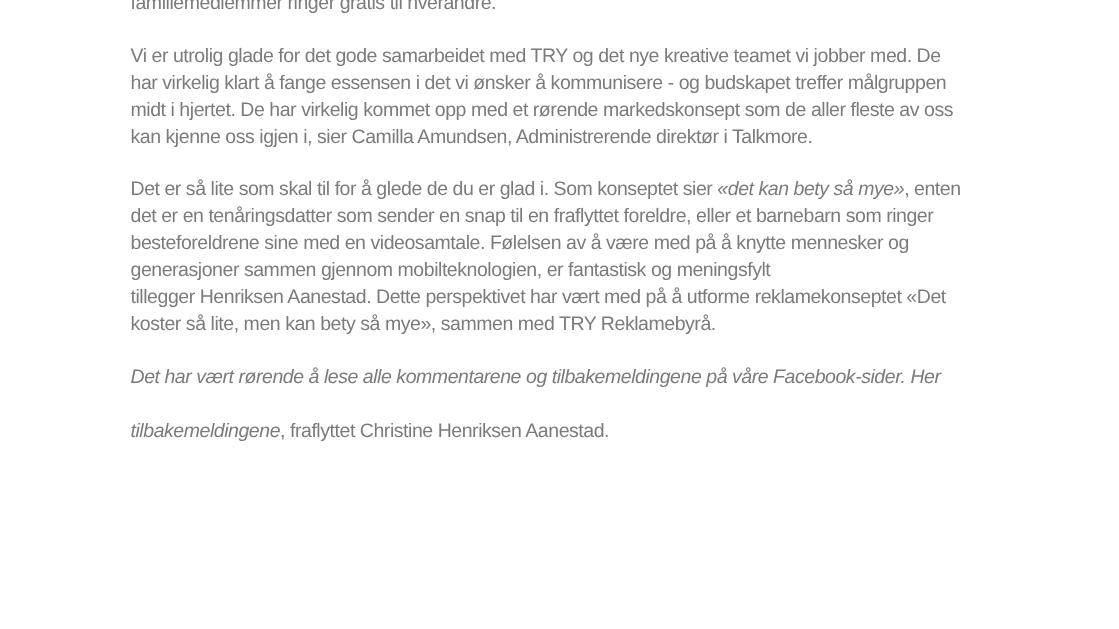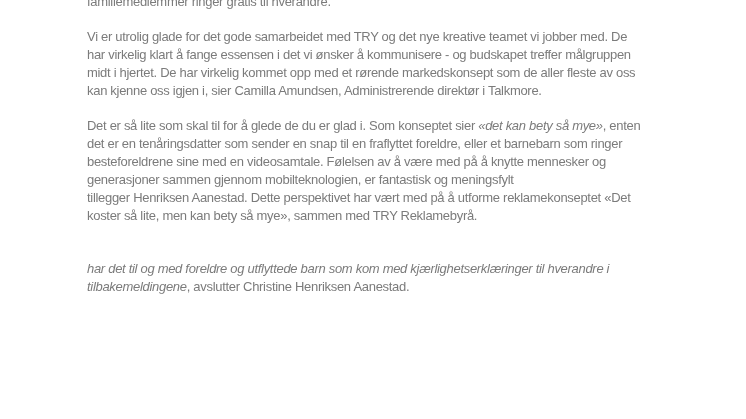--- a/index.html
+++ b/index.html
@@ -34,15 +34,15 @@
   }
 </style>
 </head>
 <body>
 
 <div class="article-body">
   <p class="para">familiemedlemmer ringer gratis til hverandre.</p>
   <div>
       <p class="para"><span>Vi er utrolig glade for det gode samarbeidet med TRY og det nye kreative teamet vi jobber med. De</span><br><span>har virkelig klart å fange essensen i det vi ønsker å kommunisere - og budskapet treffer målgruppen</span><br><span>midt i hjertet. De har virkelig kommet opp med et rørende markedskonsept som de aller fleste av oss</span><br><span>kan kjenne oss igjen i, sier Camilla Amundsen, Administrerende direktør i Talkmore.</span></p>
       <p class="para"><span>Det er så lite som skal til for å glede de du er glad i. Som konseptet sier </span><em>«det kan bety så mye»</em><span>, enten</span><br><span>det er en tenåringsdatter som sender en snap til en fraflyttet foreldre, eller et barnebarn som ringer</span><br><span>besteforeldrene sine med en videosamtale. Følelsen av å være med på å knytte mennesker og</span><br><span>generasjoner sammen gjennom mobilteknologien, er fantastisk og meningsfylt</span><br><span>tillegger Henriksen Aanestad. Dette perspektivet har vært med på å utforme reklamekonseptet «Det</span><br><span>koster så lite, men kan bety så mye», sammen med TRY Reklamebyrå.</span></p>
-      <p class="para"><br><em>har det til og med foreldre og utflyttede barn som kom med kjærlighetserklæringer til hverandre i</em><br><em>tilbakemeldingene</em><span>, avslutter Christine Henriksen Aanestad.</span></p>
+      <p class="para"><em>Det har vært rørende å lese alle kommentarene og tilbakemeldingene på våre Facebook-sider. Her</em><br><br><em>tilbakemeldingene</em><span>, fraflyttet Christine Henriksen Aanestad.</span></p>
     </div>
 </div>
 
 </body></html>

